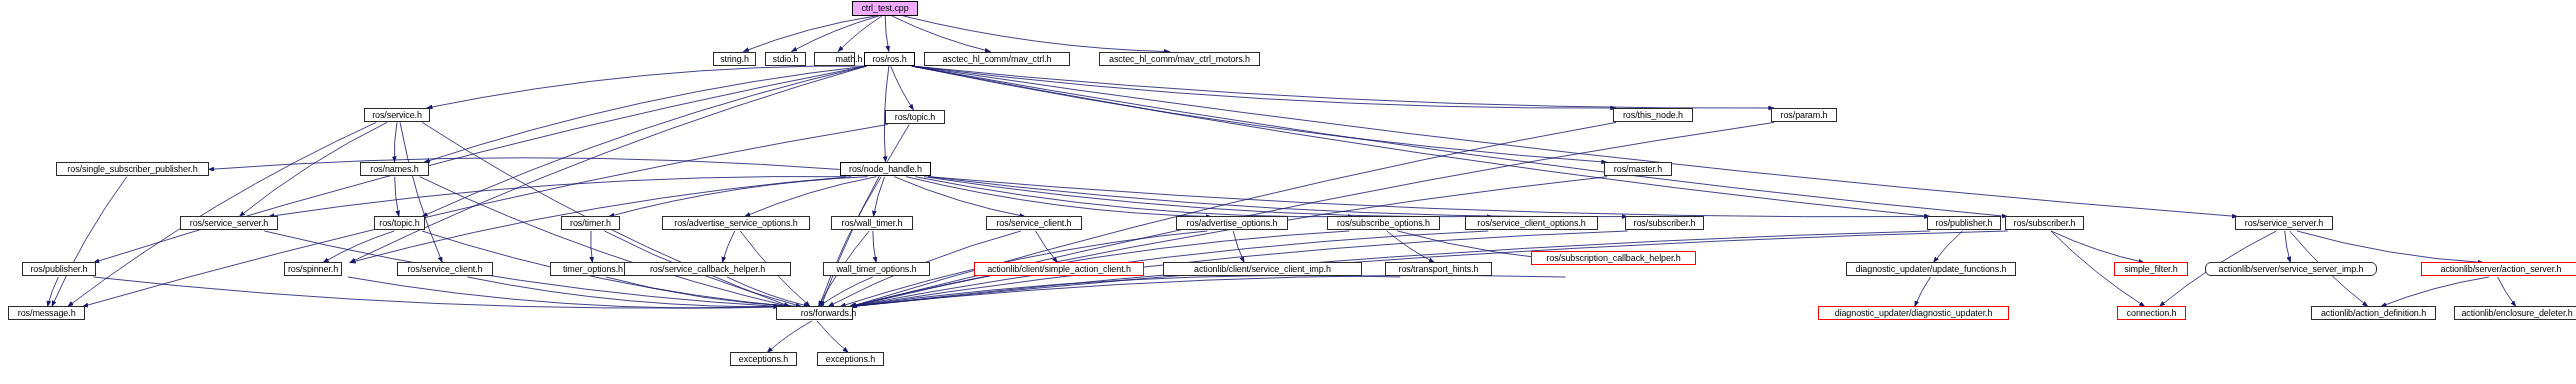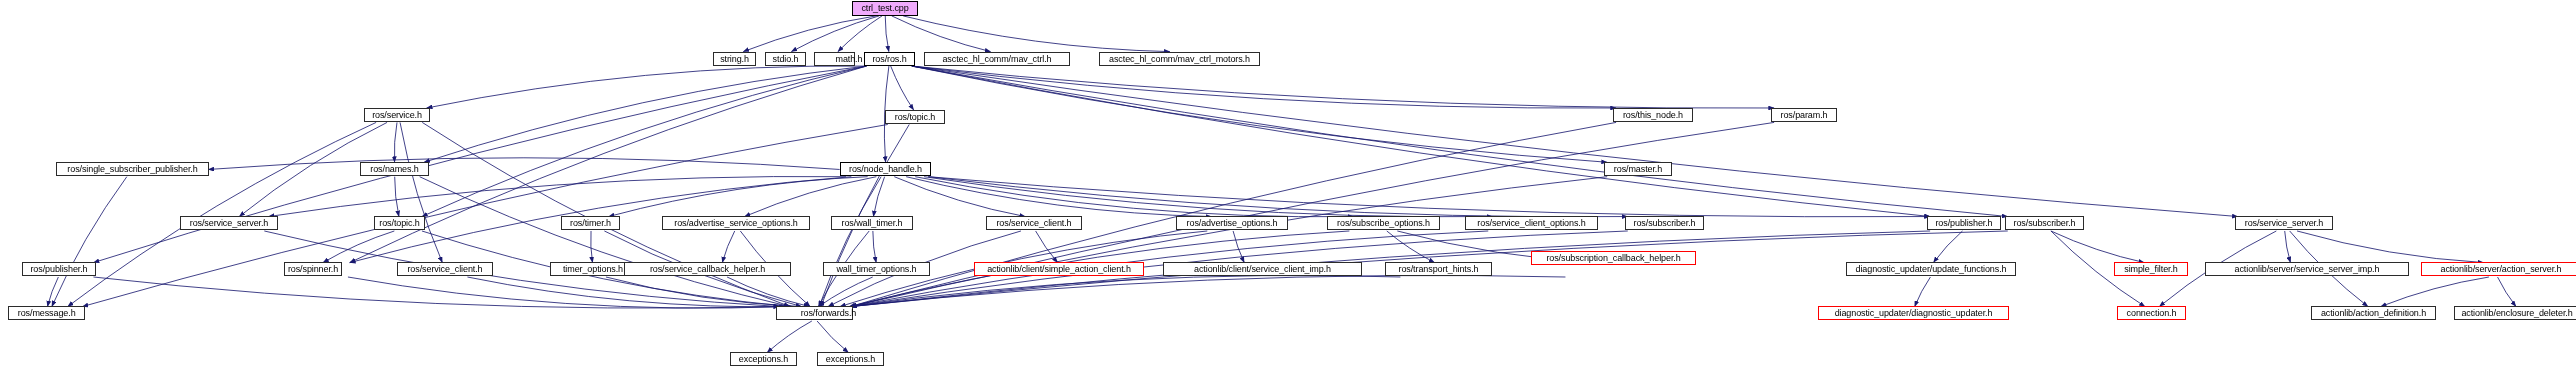--- a/index.html
+++ b/index.html
@@ -264,21 +264,21 @@
       </div>
       <div class="node red" style="left: 1531px; top: 251px; width: 165px;">
         <span>ros/subscription_callback_helper.h</span>
       </div>
       <div class="node" style="left: 1846px; top: 262px; width: 170px;">
         <span>diagnostic_updater/update_functions.h</span>
       </div>
       <div class="node red" style="left: 2114px; top: 262px; width: 74px;">
         <span>simple_filter.h</span>
       </div>
-      <div class="node" style="left: 2205px; top: 262px; width: 204px;">
+      <div class="node" style="left: 2205px; top: 262px; width: 172px; border-radius: 6px;">
         <span>actionlib/server/service_server_imp.h</span>
       </div>
       <div class="node red" style="left: 2421px; top: 262px; width: 158px; padding-left: 6px;">
         <span>actionlib/server/action_server.h</span>
       </div>
       <div class="node" style="left: 8.2px; top: 306px; width: 77px;">
         <span>ros/message.h</span>
       </div>
       <div class="node" style="left: 776px; top: 306px; width: 77px; padding-left: 32px;">
         <span>ros/forwards.h</span>

